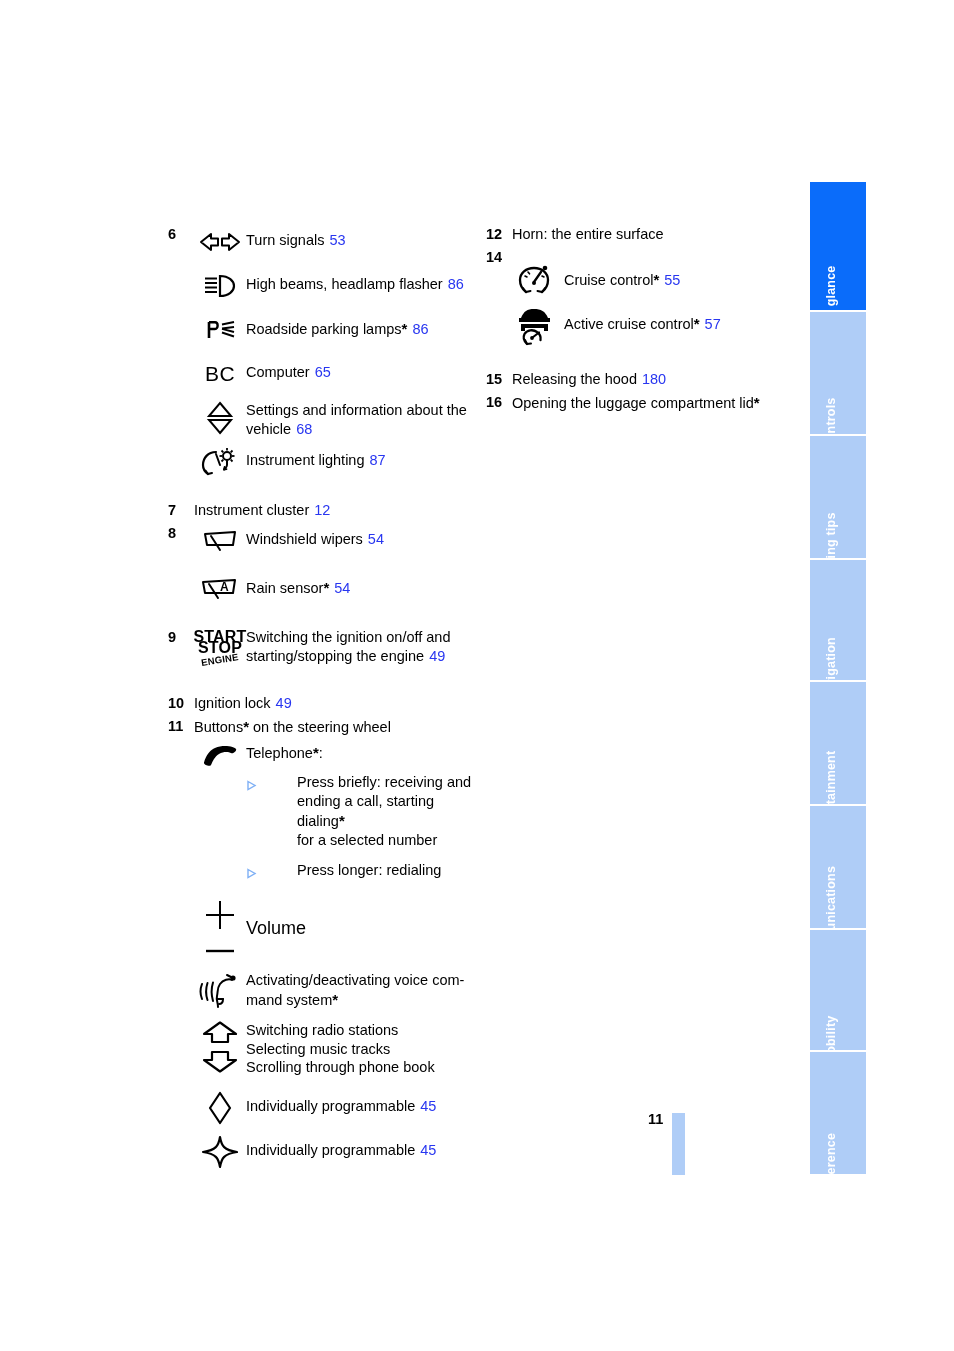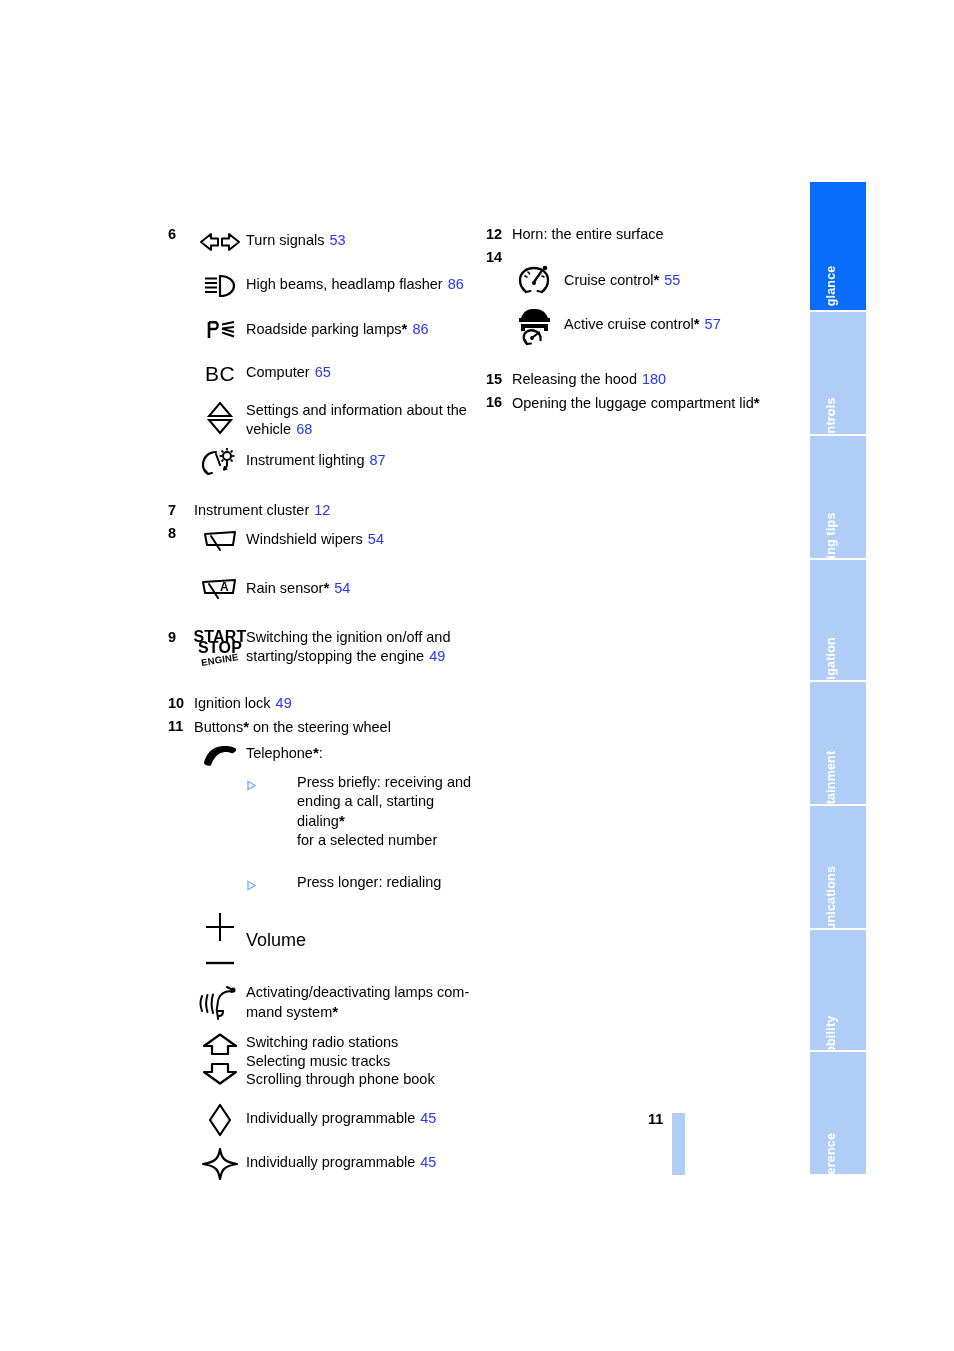--- a/index.html
+++ b/index.html
@@ -419,21 +419,21 @@
           <svg width="11" height="11" viewBox="0 0 11 11">
               <path d="M2 1.5 L9 5.5 L2 9.5 Z" fill="none" stroke="#7FB0F5" stroke-width="1.4"></path>
             </svg>
         </div>
         <div class="btext">
           <span>Press briefly: receiving and</span><br>
           <span>ending a call, starting dialing</span><span class="star">*</span><br>
           <span>for a selected number</span>
         </div>
       </div>
-      <div class="bullet" style="margin-top:23px">
+      <div class="bullet" style="margin-top:11px">
         <div class="tri">
           <svg width="11" height="11" viewBox="0 0 11 11">
               <path d="M2 1.5 L9 5.5 L2 9.5 Z" fill="none" stroke="#7FB0F5" stroke-width="1.4"></path>
             </svg>
         </div>
         <div class="btext">Press longer: redialing</div>
       </div>
     </div>
 
     <div class="gap14"></div>
@@ -458,21 +458,21 @@
           <path d="M9.5 10 C7.5 16 7.5 21 9.5 27" fill="none" stroke="#000" stroke-width="2" stroke-linecap="round"></path>
           <path d="M15 9.5 C13 16 13 21 15 28" fill="none" stroke="#000" stroke-width="2" stroke-linecap="round"></path>
           <path d="M20 34 C20 29 18 27 19 23 C20 19 19 15 22 11 C25 7 31 5 34 7" fill="none" stroke="#000" stroke-width="2" stroke-linecap="round" stroke-linejoin="round"></path>
           <path d="M19.5 26 L25 26" stroke="#000" stroke-width="2" stroke-linecap="round"></path>
           <path d="M25 26 C25 30 23 31 21 31" fill="none" stroke="#000" stroke-width="2" stroke-linecap="round"></path>
           <circle cx="35" cy="5" r="2.6" fill="#000"></circle>
           <path d="M29 2 L33 4" stroke="#000" stroke-width="2" stroke-linecap="round"></path>
         </svg>
       </div>
       <div class="pictext" style="padding-top:0">
-        <span>Activating/deactivating lamps com-</span><br>
+        <span>Activating/deactivating voice com-</span><br>
         <span>mand system</span><span class="star">*</span>
       </div>
     </div>
 
     <div class="gap10"></div>
 
     <div class="arrows-wrap">
       <div class="arrows-icons">
         <span>
           <svg width="36" height="23" viewBox="0 0 36 23">

